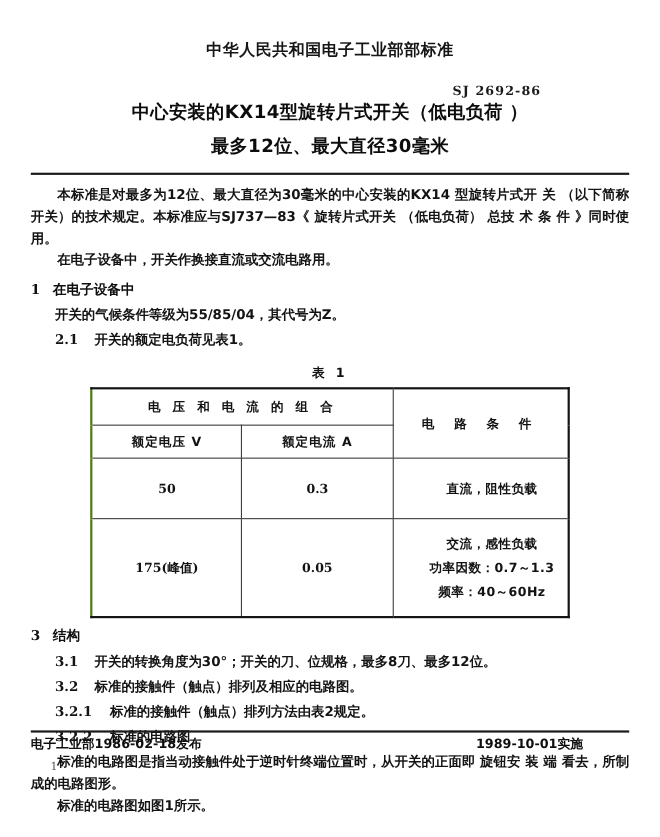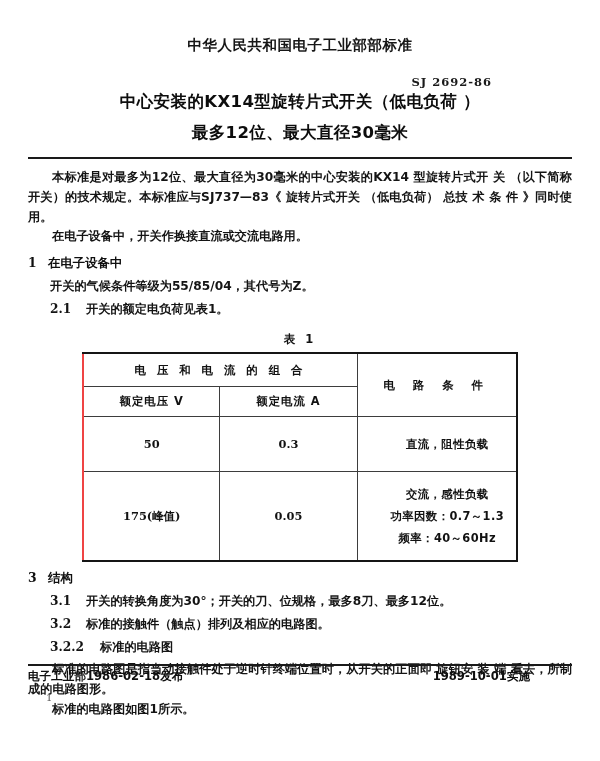--- a/index.html
+++ b/index.html
@@ -131,21 +131,21 @@
     table-layout: fixed;
   }
   table.spec td {
     border: 1px solid #3d3d3d;
     text-align: center;
     vertical-align: middle;
     font-size: 11.4px;
     font-weight: bold;
     color: #121212;
   }
-  table.spec .outer-l { border-left: 2px solid #ef4444; }
+  table.spec .outer-l { border-left: 2px solid #4d7c0f; }
   table.spec .outer-r { border-right: 2px solid #151515; }
   table.spec .outer-t { border-top: 2px solid #151515; }
   table.spec .outer-b { border-bottom: 2px solid #151515; }
 
   .hdr-combo {
     letter-spacing: 3.5px;
     height: 30px;
   }
   .hdr-cond {
     letter-spacing: 7px;
@@ -252,20 +252,21 @@
           <div>频率：40～60Hz</div>
         </td>
       </tr>
     </tbody>
   </table>
 
   <div style="margin-top:6px;">
     <p class="section-head"><span class="num lat">3</span><span>结构</span></p>
     <p class="sub-para"><span class="lbl lat">3.1</span><span>开关的转换角度为30°；开关的刀、位规格，最多8刀、最多12位。</span></p>
     <p class="sub-para"><span class="lbl lat">3.2</span><span>标准的接触件（触点）排列及相应的电路图。</span></p>
+    <p class="sub-para deep"><span class="lbl wide lat">3.2.1</span><span>标准的接触件（触点）排列方法由表2规定。</span></p>
     <p class="sub-para deep"><span class="lbl wide lat">3.2.2</span><span>标准的电路图</span></p>
   </div>
 
   <div style="margin-top:4px;">
     <p class="para indent">标准的电路图是指当动接触件处于逆时针终端位置时，从开关的正面即 旋钮安 装 端 看去，所制成的电路图形。</p>
     <p class="para indent">标准的电路图如图1所示。</p>
   </div>
 
   <hr class="rule-bottom">
 

